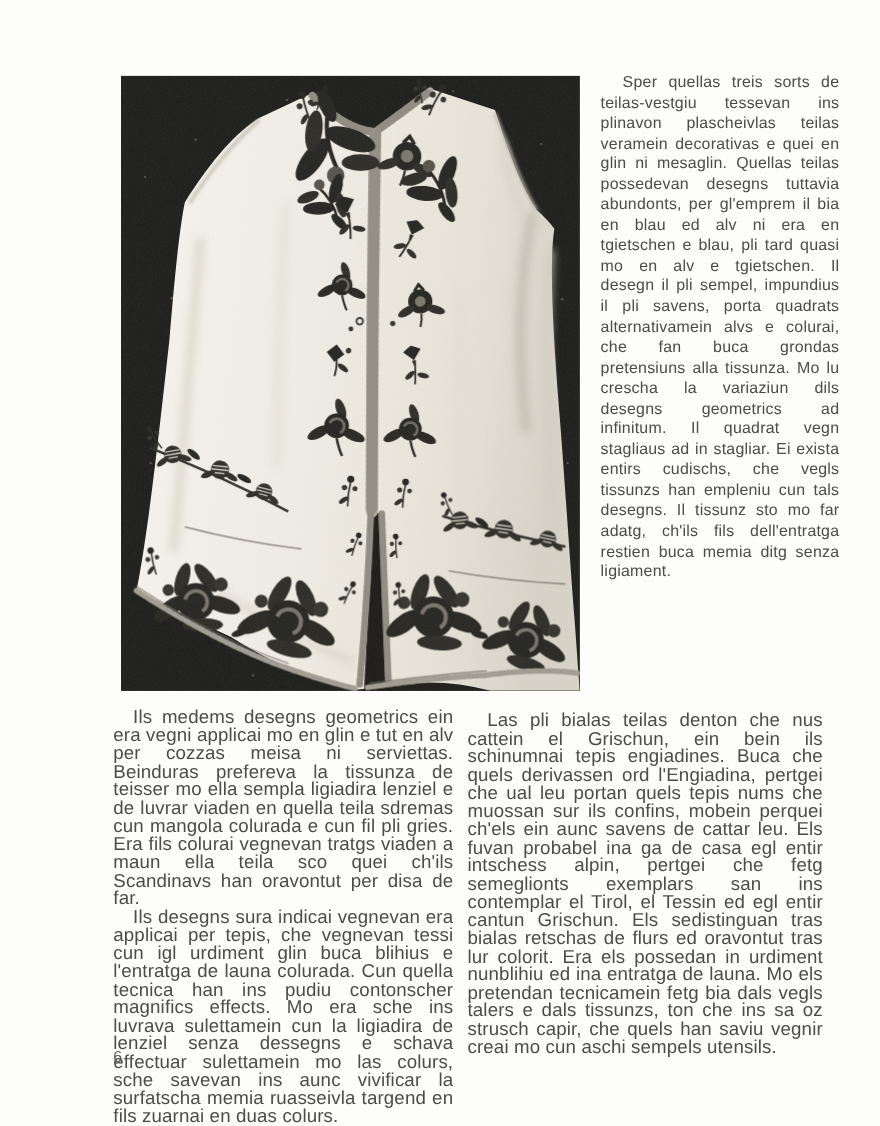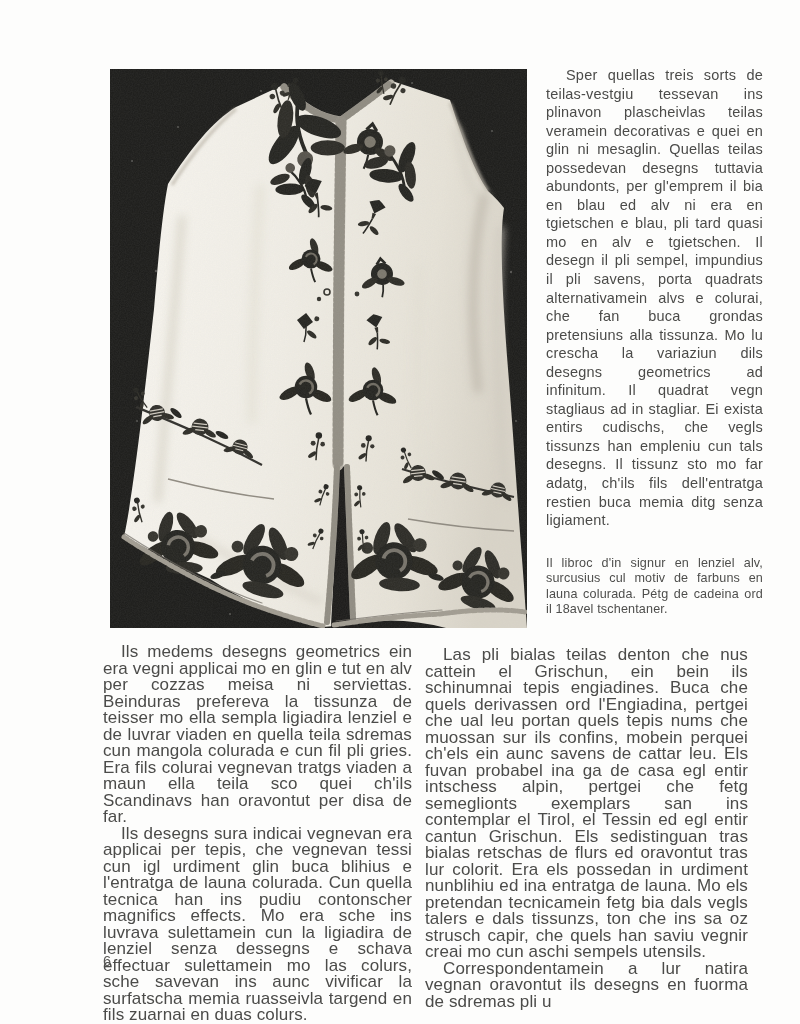--- a/index.html
+++ b/index.html
@@ -269,29 +269,25 @@
       </g>
 
       <rect width="417" height="559" filter="url(#grain)" opacity="0.22"></rect>
     </svg>
   </figure>
 
   <div class="col intro">
     <p>Sper quellas treis sorts de teilas-vestgiu tessevan ins plinavon plascheivlas teilas veramein decorativas e quei en glin ni mesaglin. Quellas teilas possedevan desegns tuttavia abundonts, per gl'emprem il bia en blau ed alv ni era en tgietschen e blau, pli tard quasi mo en alv e tgietschen. Il desegn il pli sempel, impundius il pli savens, porta quadrats alternativamein alvs e colurai, che fan buca grondas pretensiuns alla tissunza. Mo lu crescha la variaziun dils desegns geometrics ad infinitum. Il quadrat vegn stagliaus ad in stagliar. Ei exista entirs cudischs, che vegls tissunzs han empleniu cun tals desegns. Il tissunz sto mo far adatg, ch'ils fils dell'entratga restien buca memia ditg senza ligiament.</p>
   </div>
 
-  <div class="col caption">
-    <p>Il libroc d'in signur en lenziel alv, surcusius cul motiv de farbuns en launa colurada. Pétg de cadeina ord il 18avel tschentaner.</p>
-  </div>
 
   <div class="col body-col col-left">
     <p>Ils medems desegns geometrics ein era vegni applicai mo en glin e tut en alv per cozzas meisa ni serviettas. Beinduras prefereva la tissunza de teisser mo ella sempla ligiadira lenziel e de luvrar viaden en quella teila sdremas cun mangola colurada e cun fil pli gries. Era fils colurai vegnevan tratgs viaden a maun ella teila sco quei ch'ils Scandinavs han oravontut per disa de far.</p>
     <p>Ils desegns sura indicai vegnevan era applicai per tepis, che vegnevan tessi cun igl urdiment glin buca blihius e l'entratga de launa colurada. Cun quella tecnica han ins pudiu contonscher magnifics effects. Mo era sche ins luvrava sulettamein cun la ligiadira de lenziel senza dessegns e schava effectuar sulettamein mo las colurs, sche savevan ins aunc vivificar la surfatscha memia ruasseivla targend en fils zuarnai en duas colurs.</p>
   </div>
 
   <div class="col body-col col-right">
     <p>Las pli bialas teilas denton che nus cattein el Grischun, ein bein ils schinumnai tepis engiadines. Buca che quels derivassen ord l'Engiadina, pertgei che ual leu portan quels tepis nums che muossan sur ils confins, mobein perquei ch'els ein aunc savens de cattar leu. Els fuvan probabel ina ga de casa egl entir intschess alpin, pertgei che fetg semeglionts exemplars san ins contemplar el Tirol, el Tessin ed egl entir cantun Grischun. Els sedistinguan tras bialas retschas de flurs ed oravontut tras lur colorit. Era els possedan in urdiment nunblihiu ed ina entratga de launa. Mo els pretendan tecnicamein fetg bia dals vegls talers e dals tissunzs, ton che ins sa oz strusch capir, che quels han saviu vegnir creai mo cun aschi sempels utensils.</p>
-    <p>Correspondentamein a lur natira vegnan oravontut ils desegns en fuorma de sdremas pli u</p>
   </div>
 
   <div class="pageno">6</div>
 
 </div>
 
 </body></html>

